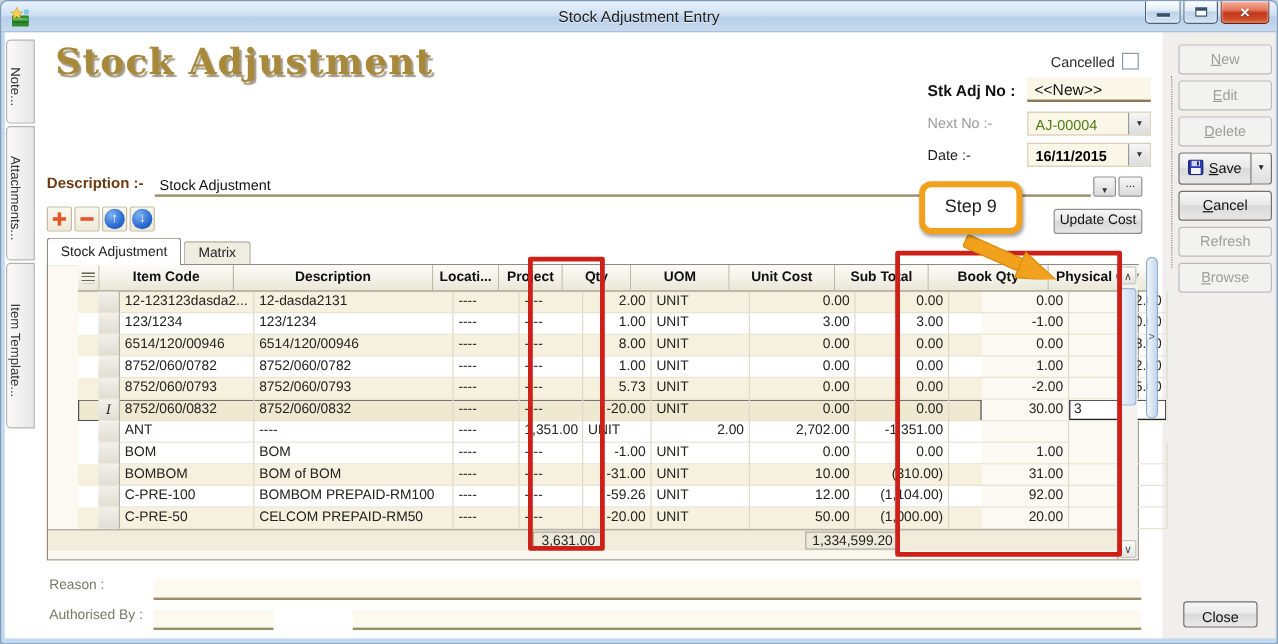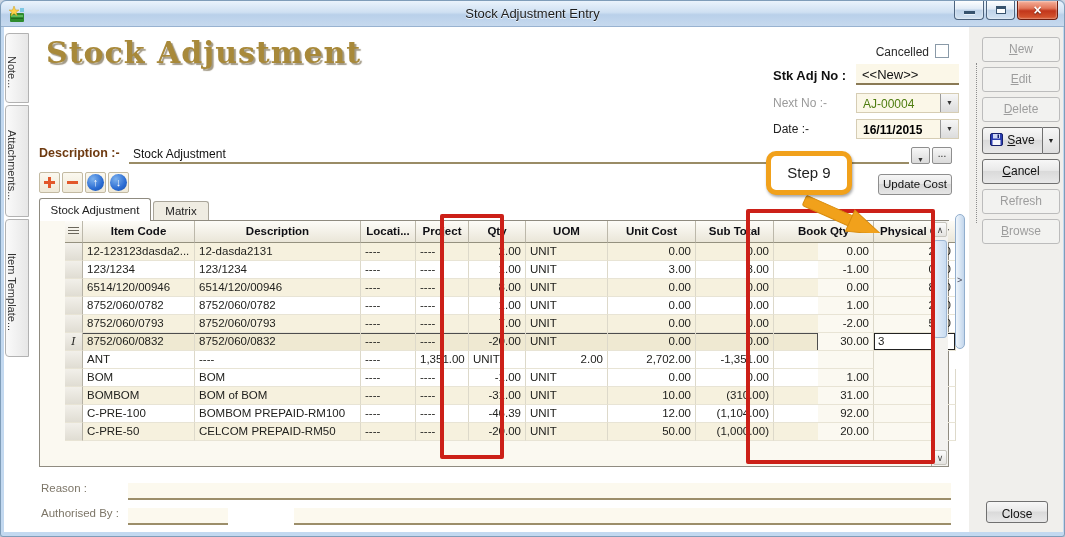--- a/index.html
+++ b/index.html
@@ -98,21 +98,21 @@
   .grid { position:absolute; left:38px; top:219px; width:910px; height:247px;
     border:1px solid #8f8b80; background:#fbf9f1; z-index:1; }
   .grid-table { position:absolute; left:0; top:0; width:753px;margin-left:25px; }
   .grid-header, .grow { display:grid; grid-template-columns:18px 112px 166px 55px 53px 57px 82px 88px 78px 100px 82px; }
   .grid-header { height:22px; }
   .hcell { background:linear-gradient(#fdfcf8,#eae6d8); border-right:1px solid #bcb8aa;
     border-bottom:1px solid #95917f; font-size:11.5px; font-weight:bold; color:#0f0f14;
     text-align:center; line-height:21px; overflow:hidden; white-space:nowrap; cursor:default; }
   .hicon { width:11px; height:9px; margin:6px auto 0;
     background:repeating-linear-gradient(#6b675c 0 1px, transparent 1px 3px); }
-  .grow { height:18px; background:#fff; cursor:default; }
+  .grow { height:18px; background:#fff; cursor:default;padding-left:17px; }
   .grow.cream { background:#f6f1de; }
   .grow.sel { background:#efe9d2; box-shadow:inset 0 0 0 1px #4d4d4d; }
   .gcell { font-size:11.5px; color:#22221f; line-height:17px; padding:0 4px;
     border-right:1px solid #ddd9ca; border-bottom:1px solid #e8e4d5; overflow:hidden; white-space:nowrap; }
   .gcell.num { text-align:right; }
   .gsel { background:linear-gradient(#f2f0ea,#e0ddd3); border-right:1px solid #b5b1a5;
     text-align:center; font-family:"DejaVu Serif",serif; font-style:italic; font-size:11px; padding:0; }
   .gcell.editor { background:#fff; box-shadow:inset 0 0 0 1px #222; text-align:left; }
   .totals-row { position:absolute; left:0; top:220px; width:891px; height:18px;
     background:#f1edda; border-top:1px solid #aaa699; }
@@ -318,21 +318,21 @@
             <div class="gcell num">0.00</div>
             <div class="gcell num">1.00</div>
             <div class="gcell num">2.00</div>
           </div>
           <div class="grow cream">
             <div class="gcell gsel"></div>
             <div class="gcell">8752/060/0793</div>
             <div class="gcell">8752/060/0793</div>
             <div class="gcell">----</div>
             <div class="gcell">----</div>
-            <div class="gcell num">7.00</div>
+            <div class="gcell num">5.73</div>
             <div class="gcell">UNIT</div>
             <div class="gcell num">0.00</div>
             <div class="gcell num">0.00</div>
             <div class="gcell num">-2.00</div>
             <div class="gcell num">5.00</div>
           </div>
           <div class="grow sel">
             <div class="gcell gsel">I</div>
             <div class="gcell">8752/060/0832</div>
             <div class="gcell">8752/060/0832</div>
@@ -382,41 +382,45 @@
             <div class="gcell num">(310.00)</div>
             <div class="gcell num">31.00</div>
             <div class="gcell num"></div>
           </div>
           <div class="grow">
             <div class="gcell gsel"></div>
             <div class="gcell">C-PRE-100</div>
             <div class="gcell">BOMBOM PREPAID-RM100</div>
             <div class="gcell">----</div>
             <div class="gcell">----</div>
-            <div class="gcell num">-46.39</div>
+            <div class="gcell num">-59.26</div>
             <div class="gcell">UNIT</div>
             <div class="gcell num">12.00</div>
             <div class="gcell num">(1,104.00)</div>
             <div class="gcell num">92.00</div>
             <div class="gcell num"></div>
           </div>
           <div class="grow cream">
             <div class="gcell gsel"></div>
             <div class="gcell">C-PRE-50</div>
             <div class="gcell">CELCOM PREPAID-RM50</div>
             <div class="gcell">----</div>
             <div class="gcell">----</div>
             <div class="gcell num">-20.00</div>
             <div class="gcell">UNIT</div>
             <div class="gcell num">50.00</div>
             <div class="gcell num">(1,000.00)</div>
             <div class="gcell num">20.00</div>
             <div class="gcell num"></div>
           </div>
         </div>
+    </div>
+    <div class="totals-row">
+      <div class="total-box total-qty">3,631.00</div>
+      <div class="total-box total-sub">1,334,599.20</div>
     </div>
     <div class="grid-filler"></div>
     <div class="vscroll">
       <div class="vs-btn vs-up">∧</div>
       <div class="vs-thumb"></div>
       <div class="vs-btn vs-down">∨</div>
     </div>
   </div>
 
   <div class="redbox redbox-qty"></div>

